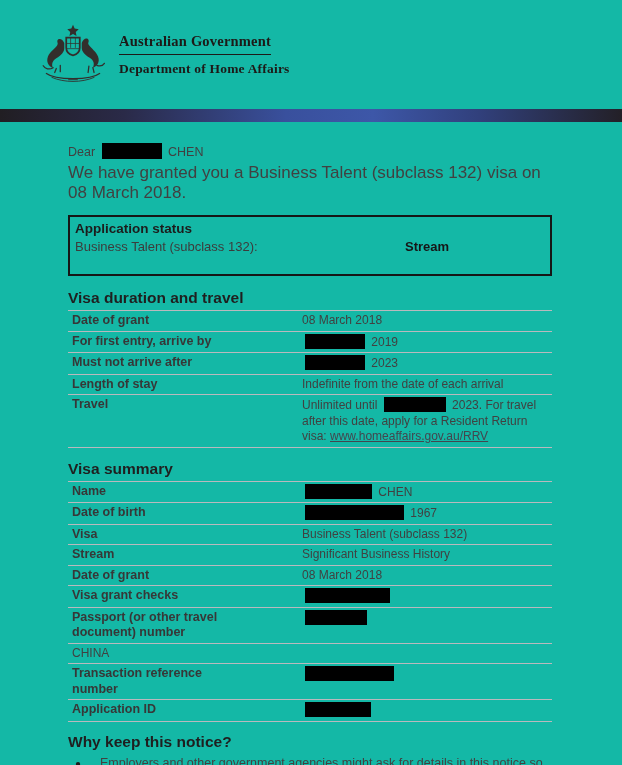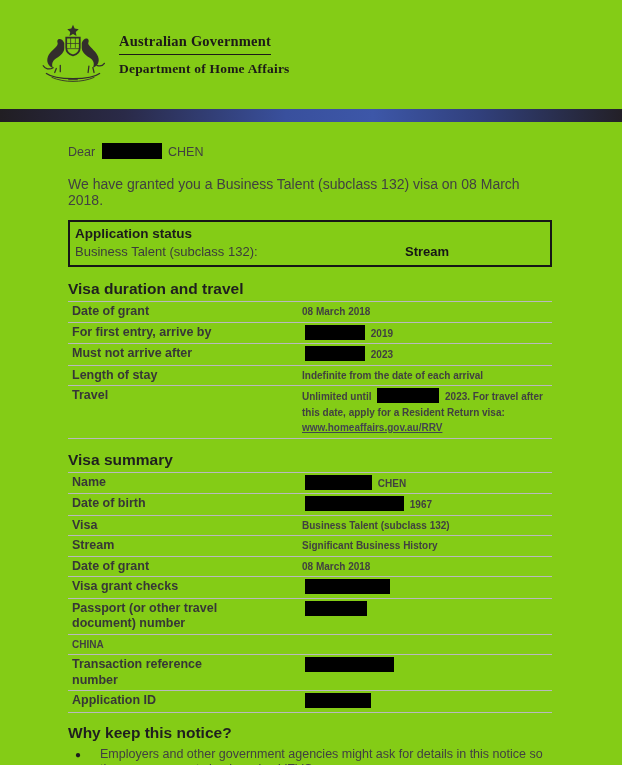--- a/index.html
+++ b/index.html
@@ -1,56 +1,56 @@
 <!DOCTYPE html>
 <html><head>
 <meta charset="utf-8">
 <style>
   * { margin:0; padding:0; box-sizing:border-box; }
   html,body { background:#f4f3f0; }
   .page {
     position:relative; width:622px; height:765px; margin:0 auto;
-    background:#84cc16; overflow:hidden;
+    background:#14b8a6; overflow:hidden;
     font-family:"Liberation Sans","DejaVu Sans",sans-serif;
     color:#414141;
   }
   
   .letterhead { display:flex; align-items:flex-start; padding:24px 0 0 33px; }
   .crest { width:80px; height:62px; flex:0 0 auto; }
   .lh-text { margin-left:6px; padding-top:9px; font-family:"Liberation Serif","DejaVu Serif",serif; color:#1d1a18; }
   .lh-gov { font-size:14.5px; font-weight:bold; letter-spacing:.2px; }
   .lh-rule { width:152px; border-top:1.4px solid #1d1a18; margin:4px 0 6px 0; }
   .lh-dept { font-size:13.5px; font-weight:bold; letter-spacing:.2px; }
   
   .banner {
     margin-top:23px; width:100%; height:13px;
     background:linear-gradient(90deg,#211e23 0%,#2a2a48 20%,#39509d 46%,#3d57a8 60%,#31407c 77%,#232027 100%);
   }
   
   .content { margin:0 70px 0 68px; }
   .salutation { margin-top:21px; font-size:12.5px; }
-  .intro { margin-top:17px; font-size:14px; }
+  .intro { margin-top:4px; font-size:17px; }
   .redact { display:inline-block; height:15px; background:#000; vertical-align:-3px; margin:0 3px; }
   .redact.tall { height:16px; }
   
-  .status-box { margin-top:12px; border:2px solid #161616; padding:3px 5px 4px 5px; }
+  .status-box { margin-top:12px; border:2px solid #161616; padding:3px 5px 18px 5px; }
   .status-title { font-size:13.5px; font-weight:bold; color:#1c1c1c; line-height:18px; }
   .status-row { display:flex; font-size:13px; line-height:18px; }
   .status-label { width:330px; color:#3c3c3c; }
   .status-value { font-weight:bold; color:#161616; }
   
   .sec-h { font-size:15.5px; font-weight:bold; color:#1f1f1f; }
   .sec-h.mt1 { margin-top:13px; }
   .sec-h.mt2 { margin-top:12px; }
   .sec-h.mt3 { margin-top:11px; }
   
   .dtable { margin-top:3px; border-bottom:1px solid #b9b9bd; }
   .trow { display:flex; border-top:1px solid #b9b9bd; padding:2px 0 2px 4px;gap:48px; }
   .tlabel { width:182px; flex:0 0 auto; font-weight:bold; font-size:12.5px; line-height:15.5px; color:#373737; padding-right:8px; }
-  .tvalue { flex:1; font-size:10px; line-height:15.5px; color:#414141;font-weight:bold; }
+  .tvalue { flex:1; font-size:12px; line-height:15.5px; color:#414141; }
   .doclink { color:#43464f; text-decoration:underline; }
   
   .why-list { list-style:none; margin-top:5px; }
   .why-list li { position:relative; padding-left:32px; font-size:12.5px; line-height:15px; margin-top:3px; color:#414141; }
   .why-list li::before { content:"●"; position:absolute; left:7px; top:0; font-size:10px; color:#1c1c1c; }
 </style>
 </head>
 <body>
 
 <div class="page">

